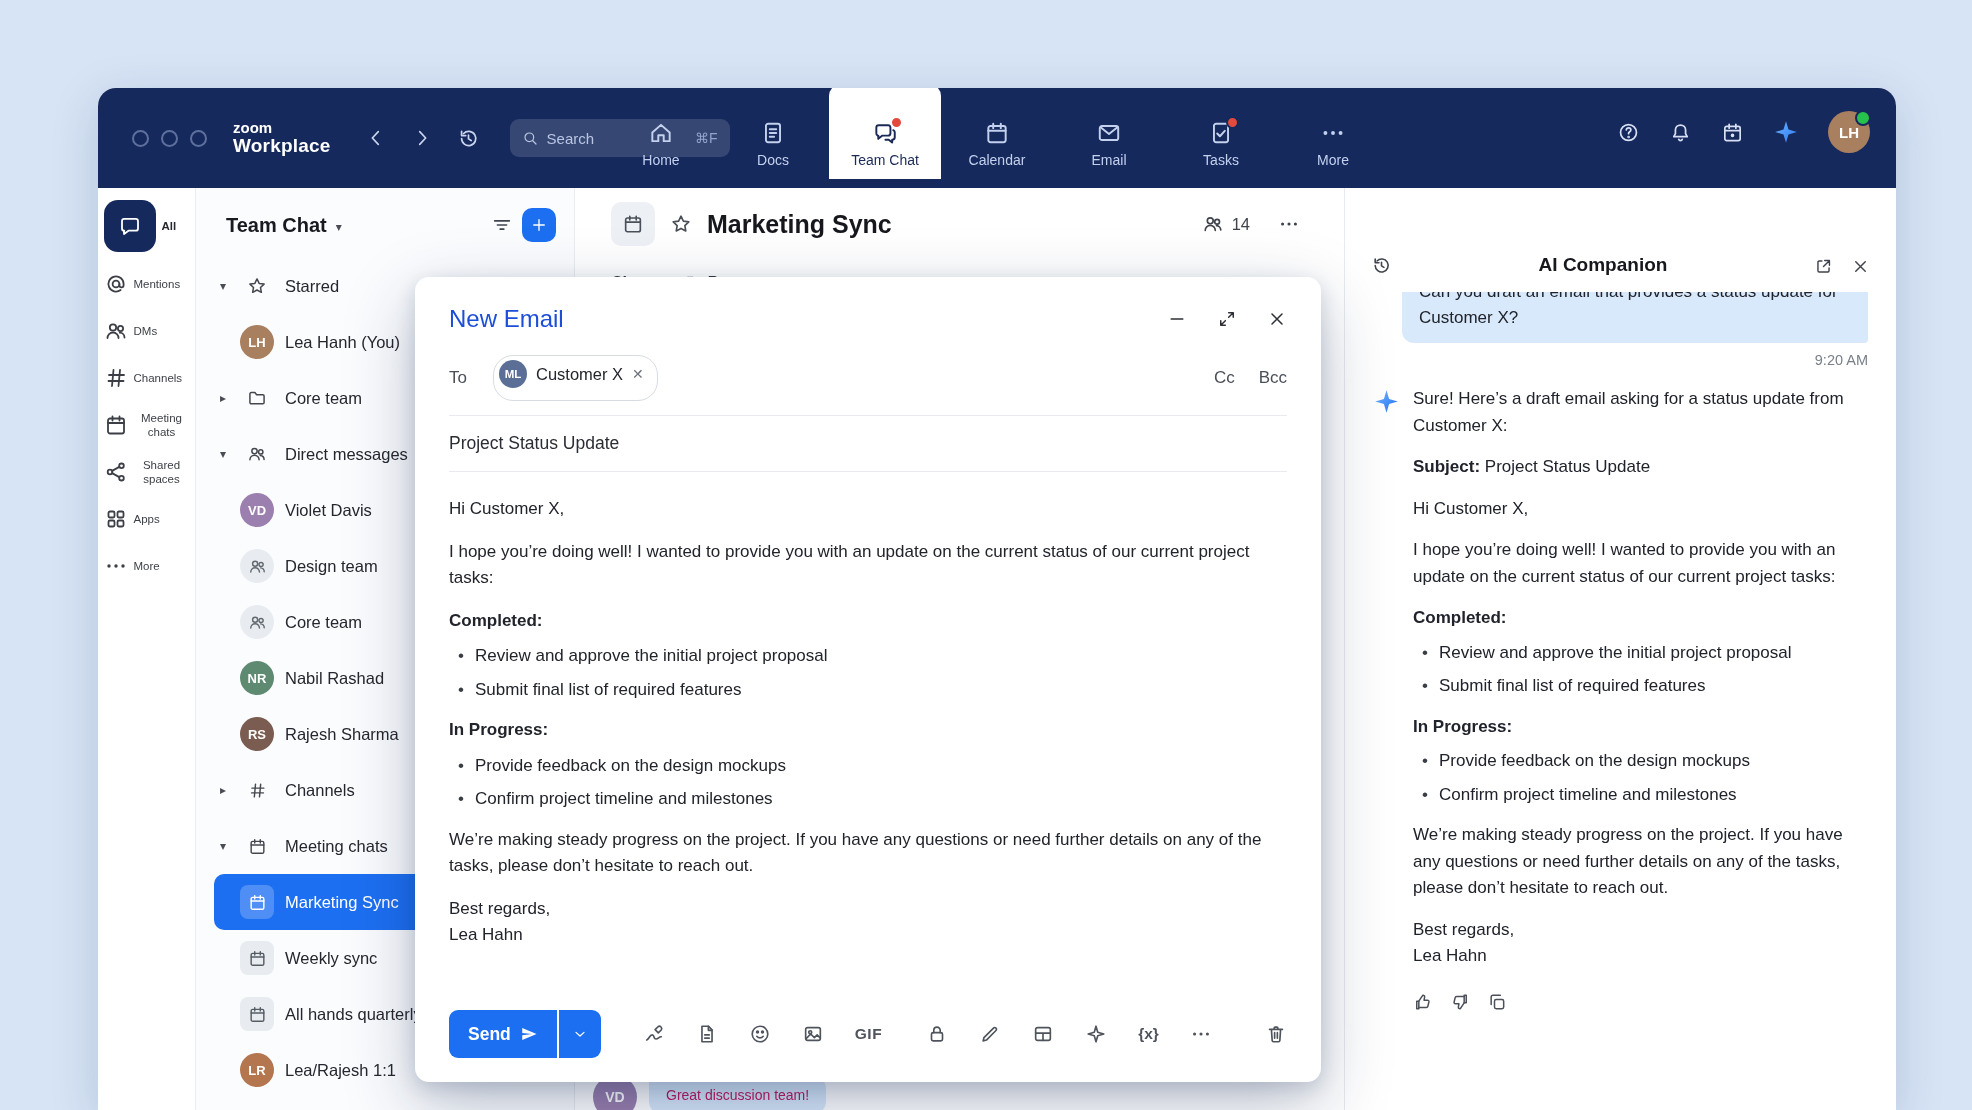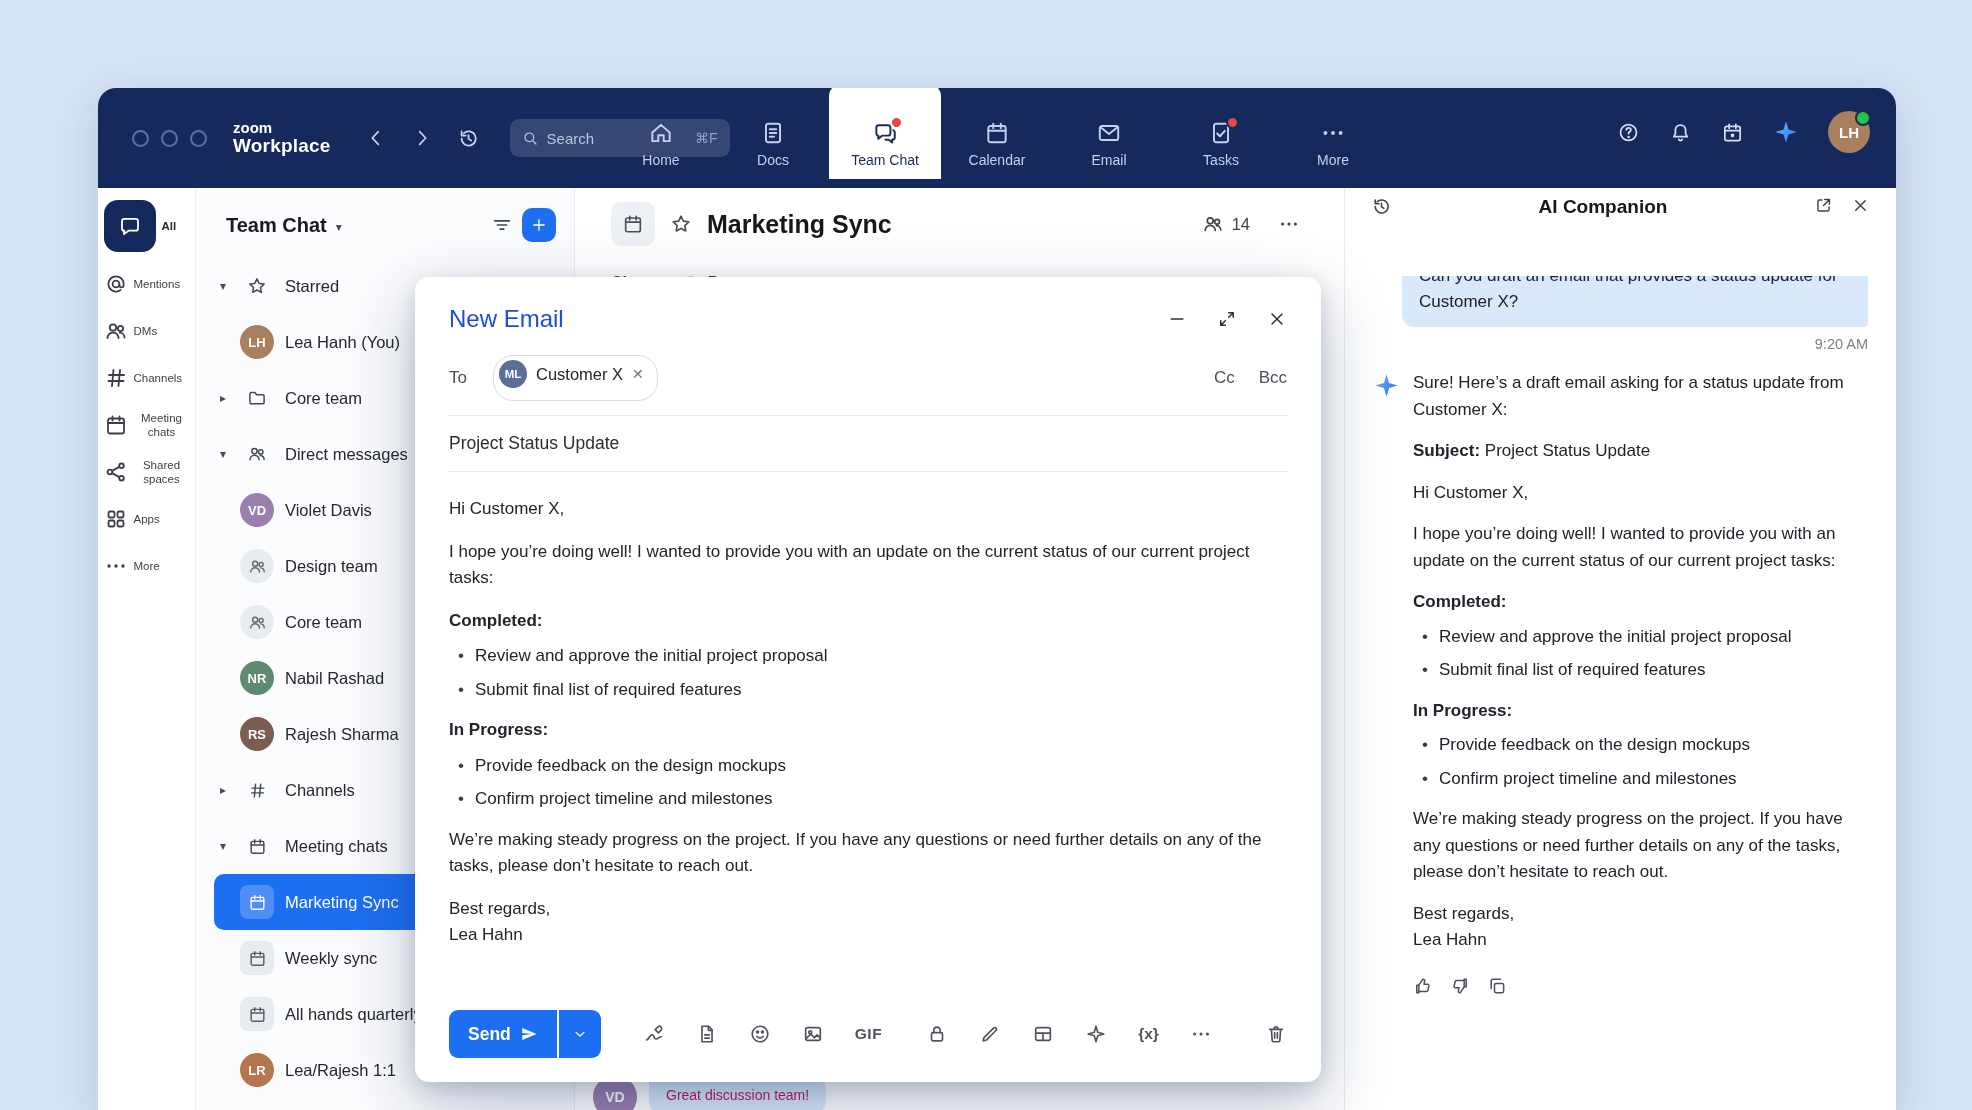--- a/index.html
+++ b/index.html
@@ -71,21 +71,21 @@
   .m-right{margin-left:auto;display:flex;align-items:center;gap:28px;color:#3f434c}
   .m-members{display:flex;align-items:center;gap:8px;font-size:16.5px}
   .m-tabs{display:flex;align-items:center;gap:36px;padding:0 36px;height:46px;font-size:16px;color:#32343c}
   .m-tab{display:flex;align-items:center;gap:8px;cursor:pointer}
   .m-tab.first{font-weight:600}
   .behind{position:absolute;left:18px;top:887px;display:flex;gap:12px;align-items:flex-start}
   .behind .bubble{background:#d8e9fb;border-radius:4px 14px 14px 14px;padding:12px 17px;font-size:14px;color:#be185d;white-space:nowrap}
 
   
   .ai{width:551px;flex:none;border-left:1px solid #e7eaef;background:#fff;display:flex;flex-direction:column}
-  .ai-head{height:72px;flex:none;display:flex;align-items:flex-start;padding:8px 26px;gap:18px;color:#3f434c;background:#fff;z-index:2}
+  .ai-head{height:72px;flex:none;display:flex;align-items:flex-end;padding:16px 26px;gap:18px;color:#3f434c;background:#fff;z-index:2}
   .ai-title{flex:1;text-align:center;font-size:19px;font-weight:700;color:#17181d}
   .ai-body{flex:1;overflow:hidden;padding:0 28px;display:flex;flex-direction:column}
   .ai-bubble{align-self:flex-end;max-width:432px;background:#d8e9fb;border-radius:12px 12px 4px 12px;padding:13px 17px;font-size:17px;line-height:1.5;color:#20232b;margin-top:-26px}
   .ai-time{align-self:flex-end;margin-top:9px;font-size:14.5px;color:#7a8089}
   .ai-msg{display:flex;gap:13px;margin-top:18px}
   .ai-starwrap{flex:none;width:27px;height:27px;margin-top:2px}
   .ai-text{font-size:17px;line-height:1.56;color:#20232b;padding-right:14px;min-width:0}
   .ai-text p{margin:0 0 15px}
   .ai-text .hd{font-weight:700;margin:0 0 8px}
   .ai-actions{display:flex;gap:17px;margin-top:22px;margin-left:40px;color:#4a4f58}

